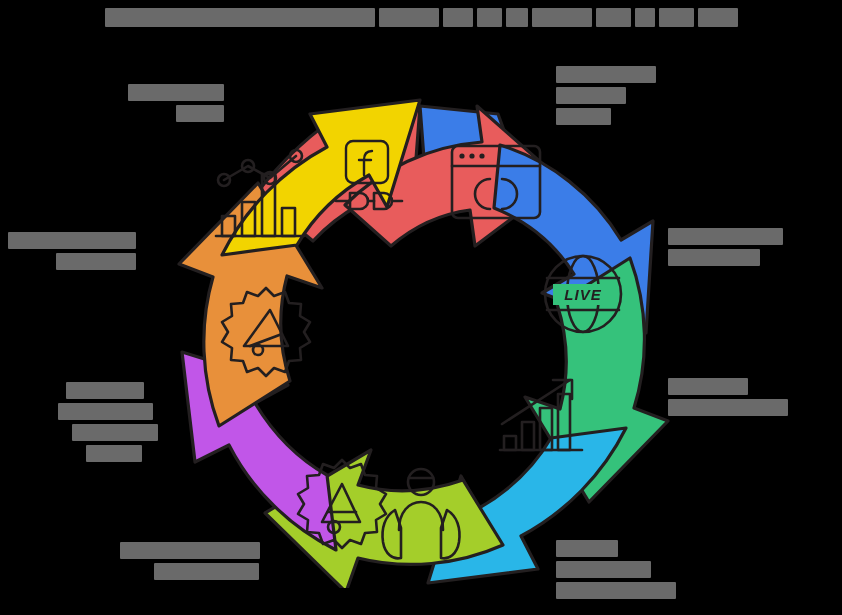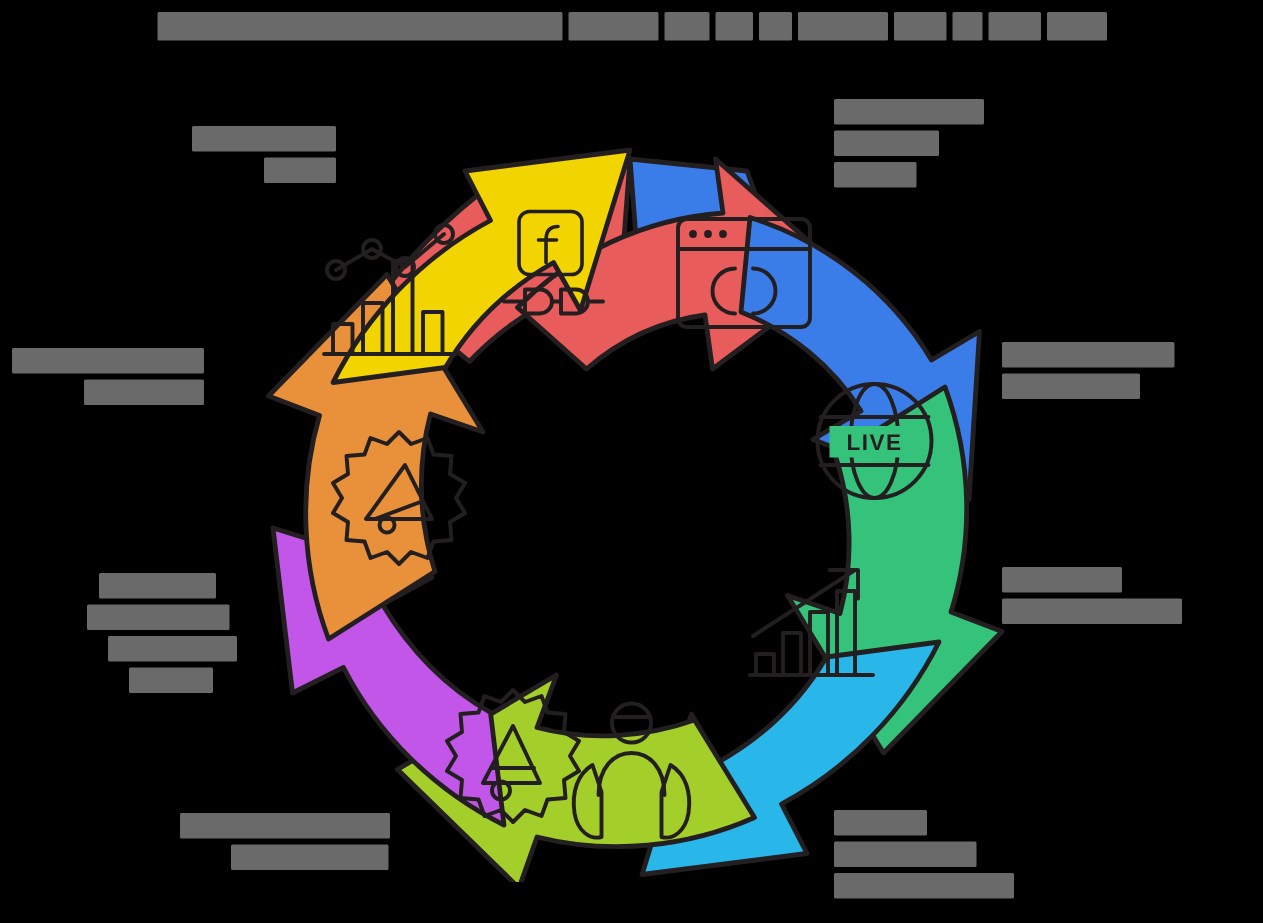--- a/index.html
+++ b/index.html
@@ -2,21 +2,21 @@
 <html style="--redact: #6a6a6a;"><head>
 <meta charset="utf-8">
 <title>Cyclic Process Diagram</title>
 <style>
   html,body{margin:0;padding:0;background:#000;}
   body{
     width:842px;height:615px;position:relative;overflow:hidden;
     font-family:"Liberation Sans","DejaVu Sans",sans-serif;
     background:#000;
   }
-  #stage{position:absolute;left:0;top:0;width:842px;height:615px;}
+  #stage{position:absolute;left:0;top:0;width:842px;height:615px;font-style:italic;}
 
   
   .title-wrap{
     position:absolute;left:0;top:0;width:842px;height:34px;
     display:flex;align-items:center;justify-content:center;
   }
   .redact{
     background:#6a6a6a;
     display:inline-block;
     border-radius:1px;

